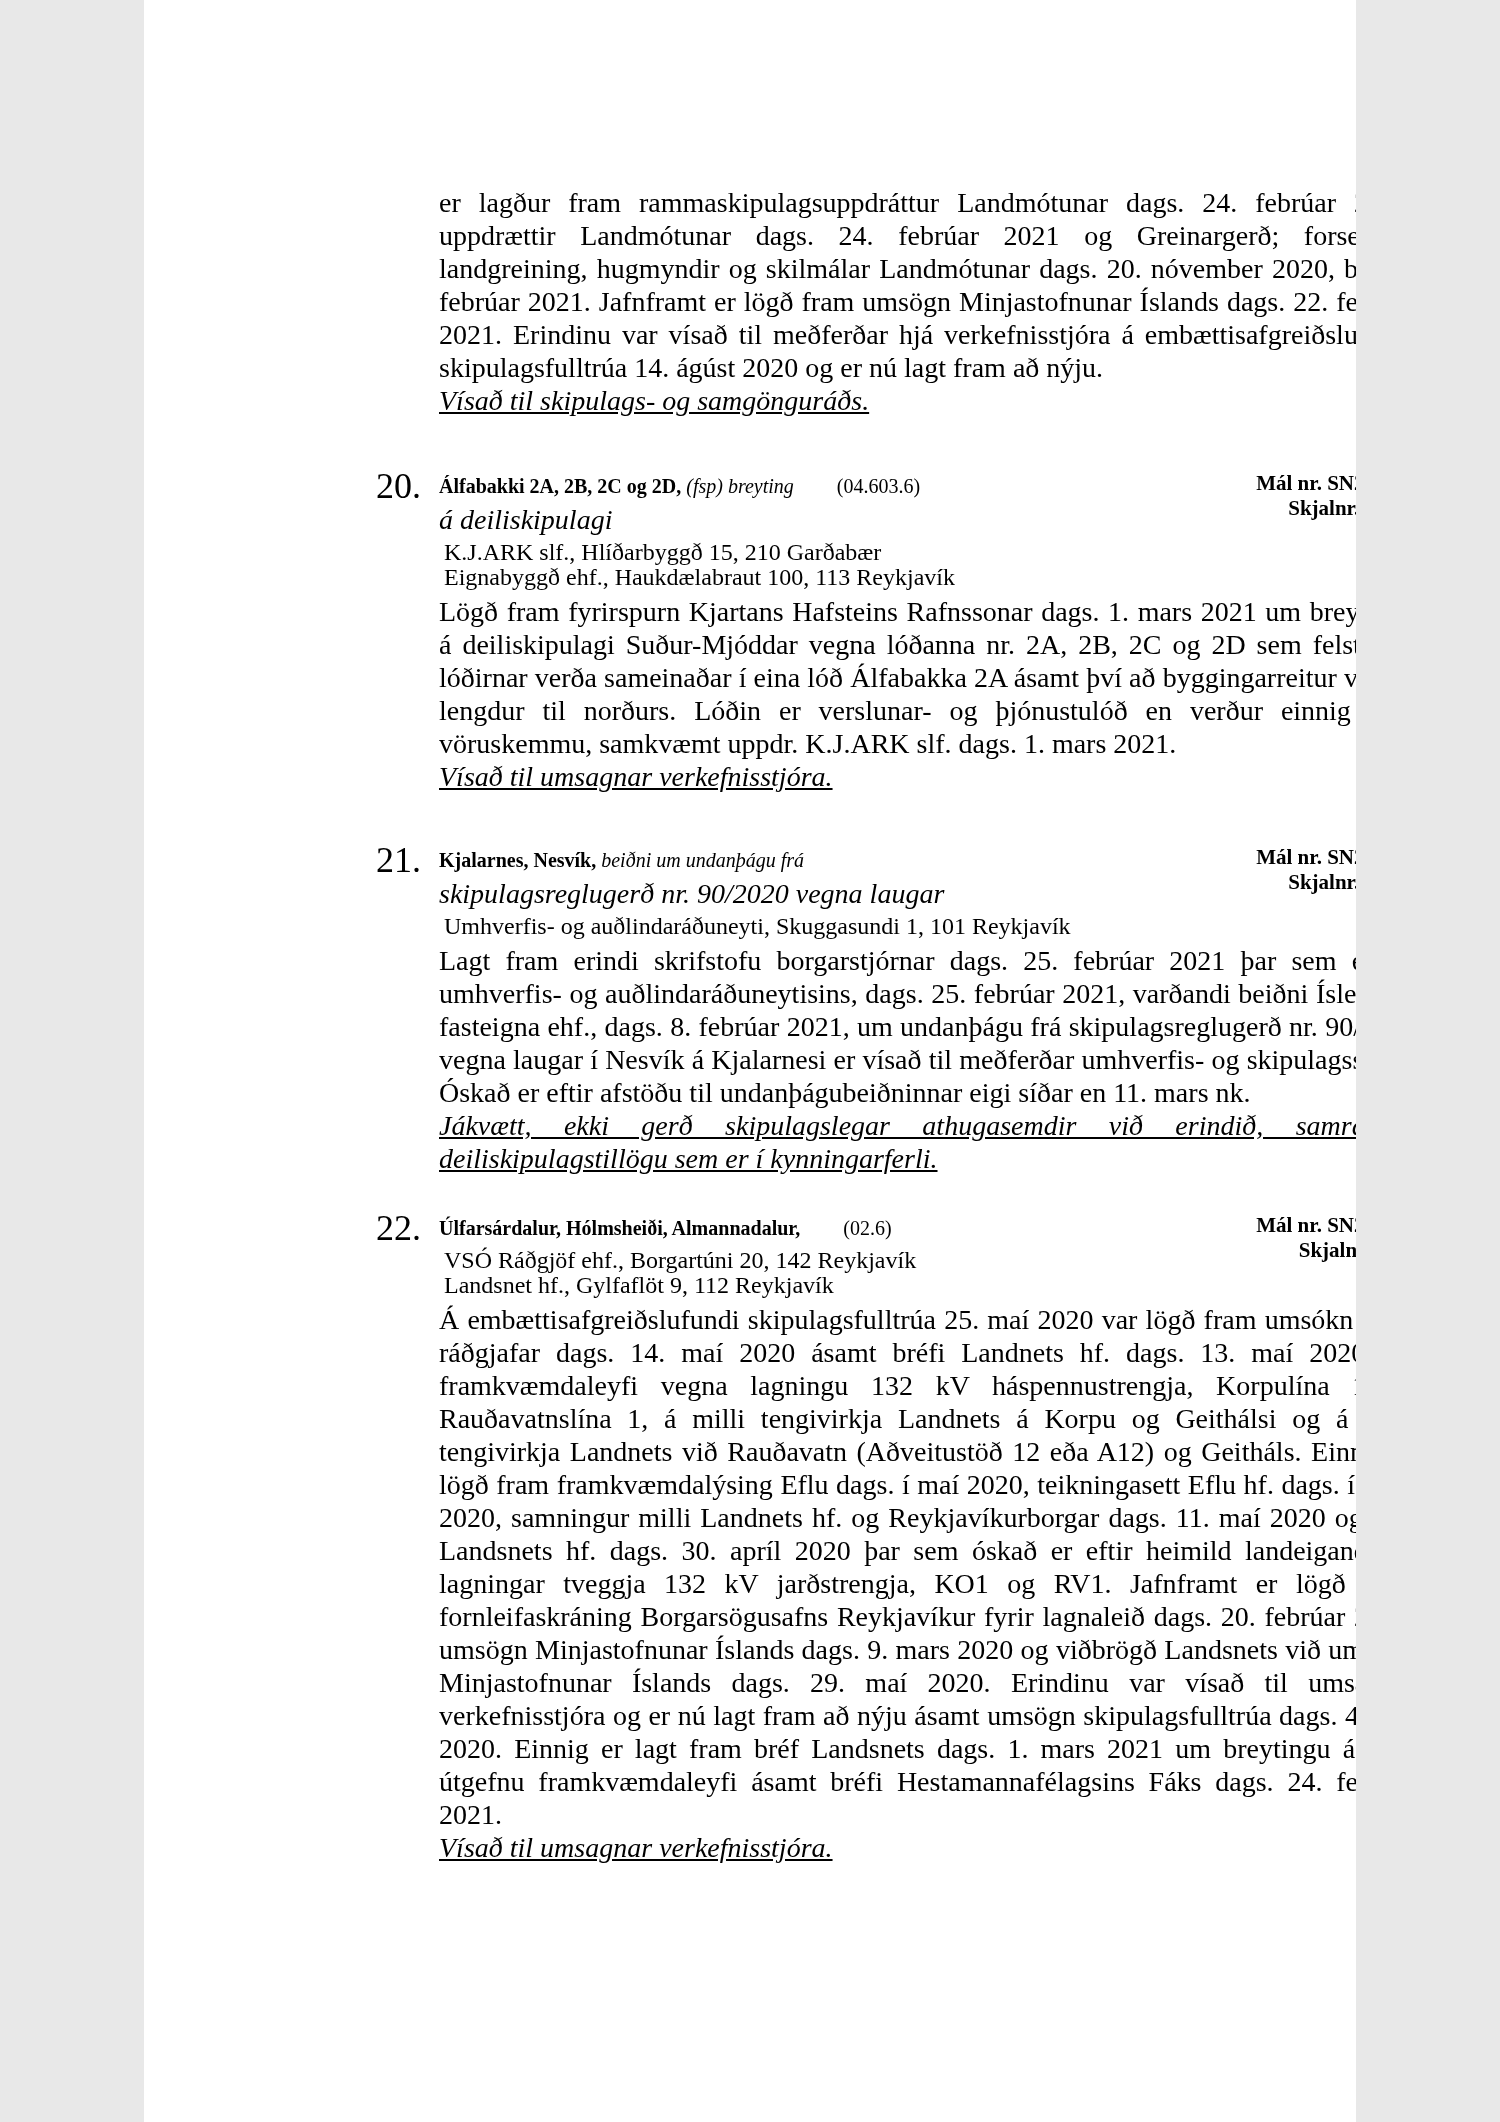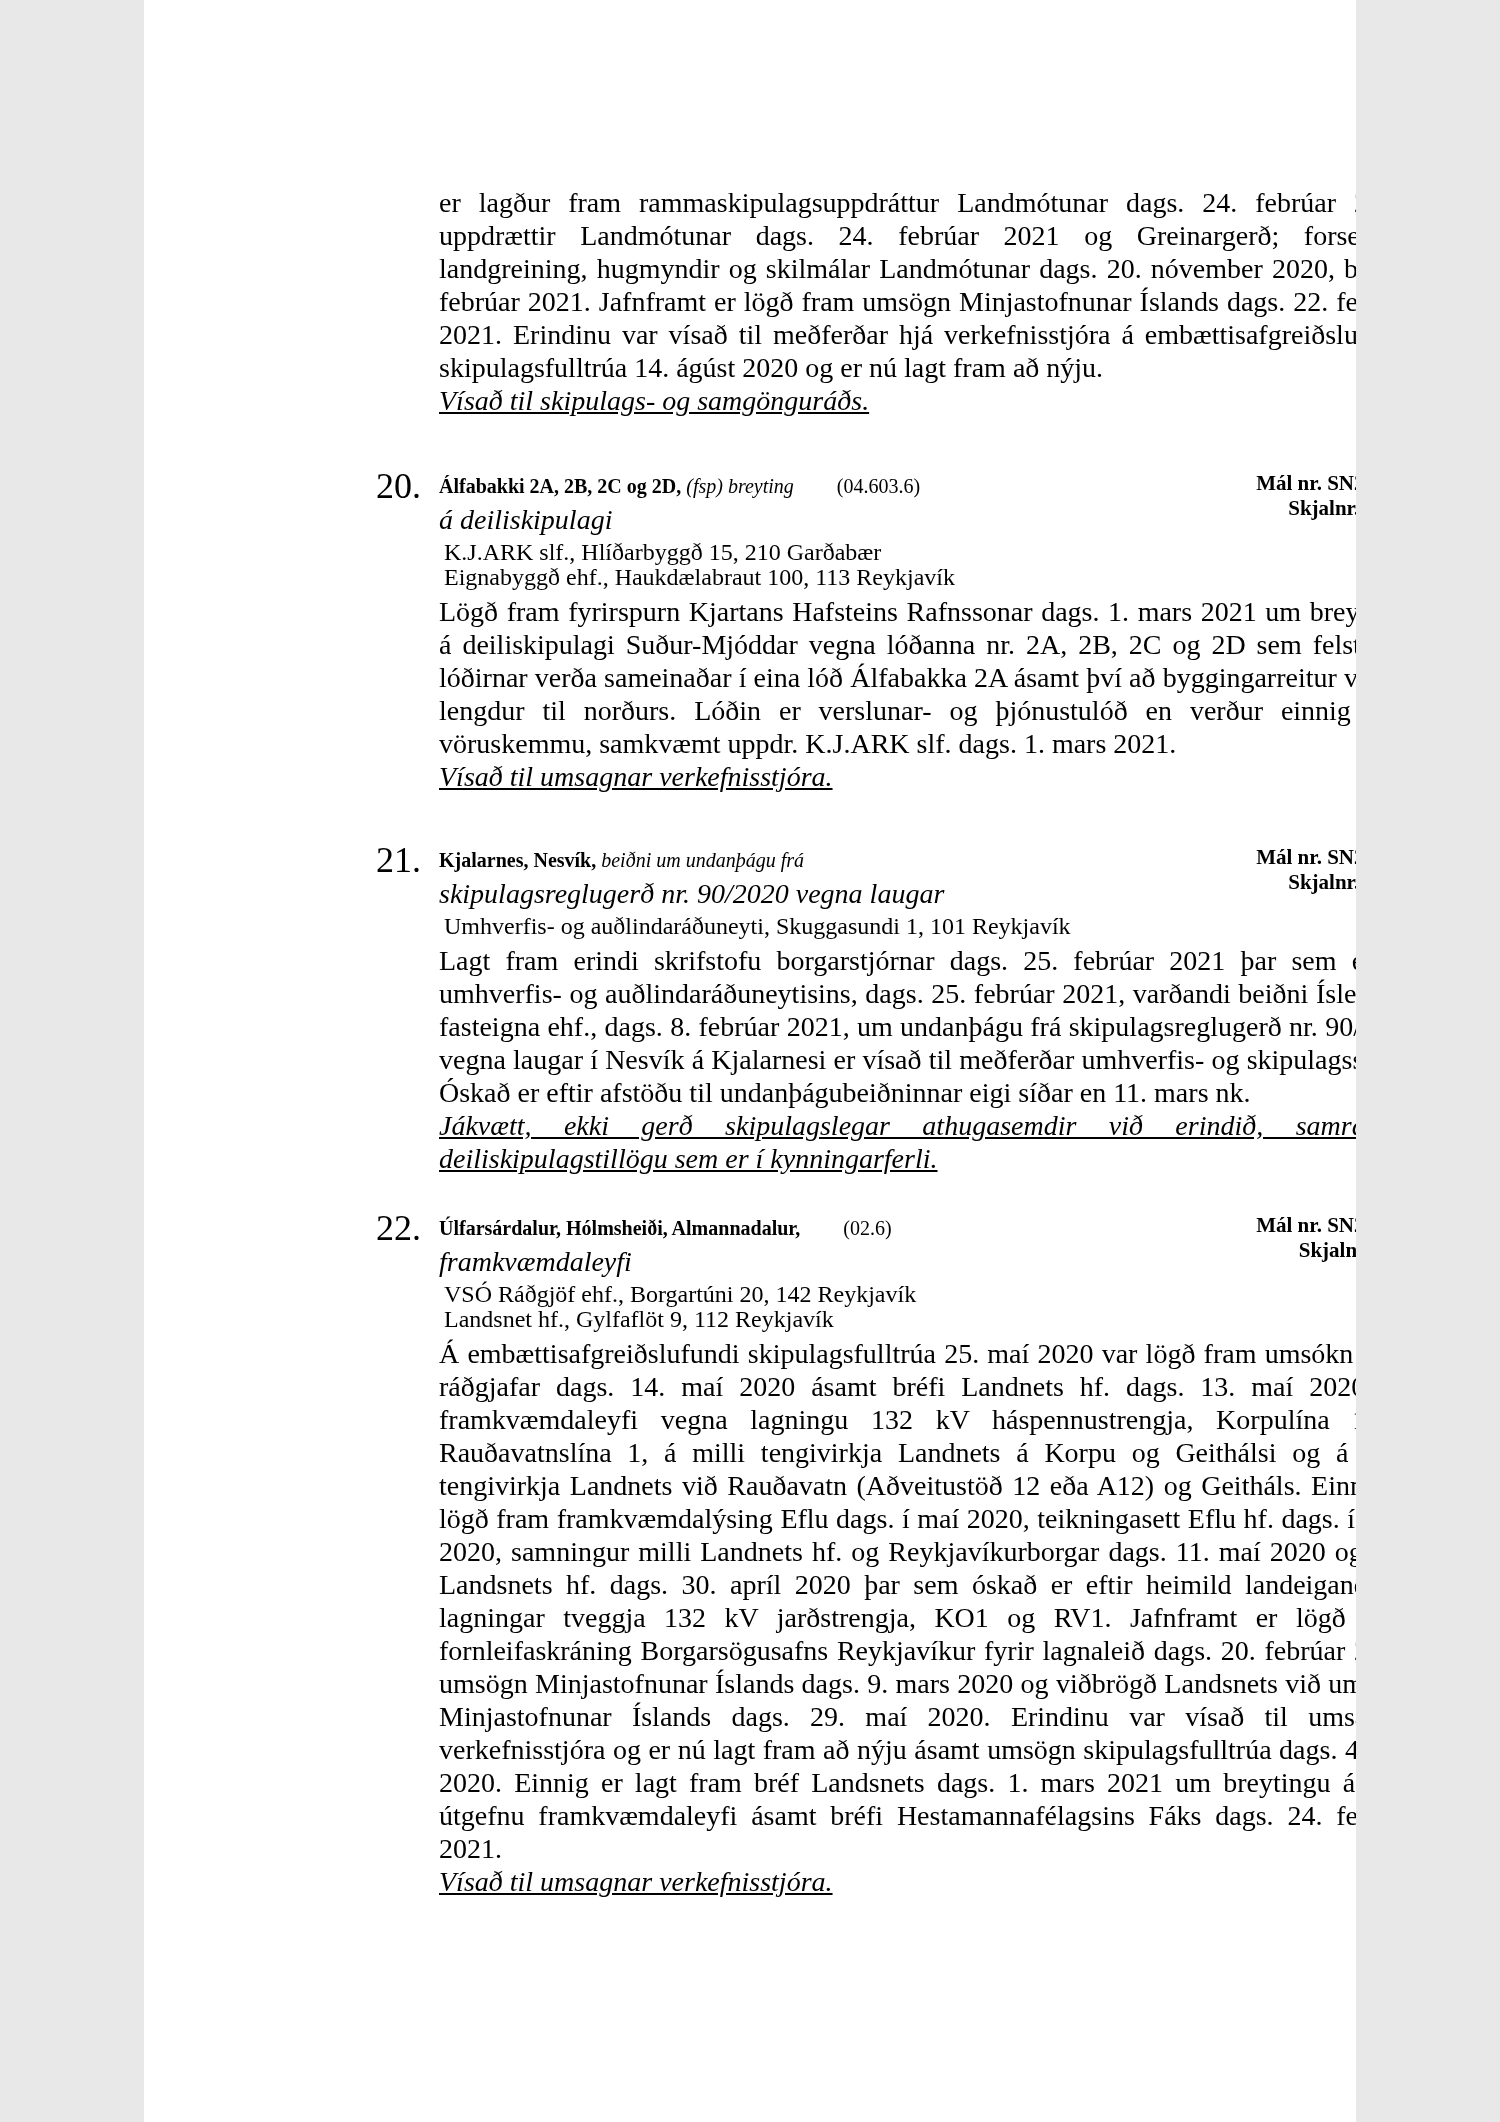--- a/index.html
+++ b/index.html
@@ -142,21 +142,20 @@
       <div class="item-num">22.</div>
       <div class="item-main">
         <div class="refs">
           <div>Mál nr. SN200303</div>
           <div>Skjalnr. 9615</div>
         </div>
         <div class="title-line">
           <span>Úlfarsárdalur, Hólmsheiði, Almannadalur,</span>
           <span class="t-code">(02.6)</span>
         </div>
-        <div class="title-line2">framkvæmdaleyfi</div>
         <div class="addresses">
           <div>VSÓ Ráðgjöf ehf., Borgartúni 20, 142 Reykjavík</div>
           <div>Landsnet hf., Gylfaflöt 9, 112 Reykjavík</div>
         </div>
         <p class="body-text">Á embættisafgreiðslufundi skipulagsfulltrúa 25. maí 2020 var lögð fram umsókn VSÓ ráðgjafar dags. 14. maí 2020 ásamt bréfi Landnets hf. dags. 13. maí 2020 um framkvæmdaleyfi vegna lagningu 132 kV háspennustrengja, Korpulína 1 og Rauðavatnslína 1, á milli tengivirkja Landnets á Korpu og Geithálsi og á milli tengivirkja Landnets við Rauðavatn (Aðveitustöð 12 eða A12) og Geitháls. Einnig er lögð fram framkvæmdalýsing Eflu dags. í maí 2020, teikningasett Eflu hf. dags. í mars 2020, samningur milli Landnets hf. og Reykjavíkurborgar dags. 11. maí 2020 og bréf Landsnets hf. dags. 30. apríl 2020 þar sem óskað er eftir heimild landeiganda til lagningar tveggja 132 kV jarðstrengja, KO1 og RV1. Jafnframt er lögð fram fornleifaskráning Borgarsögusafns Reykjavíkur fyrir lagnaleið dags. 20. febrúar 2020, umsögn Minjastofnunar Íslands dags. 9. mars 2020 og viðbrögð Landsnets við umsögn Minjastofnunar Íslands dags. 29. maí 2020. Erindinu var vísað til umsagnar verkefnisstjóra og er nú lagt fram að nýju ásamt umsögn skipulagsfulltrúa dags. 4. júní 2020. Einnig er lagt fram bréf Landsnets dags. 1. mars 2021 um breytingu á áður útgefnu framkvæmdaleyfi ásamt bréfi Hestamannafélagsins Fáks dags. 24. febrúar 2021.</p>
         <p class="body-text resolution">Vísað til umsagnar verkefnisstjóra.</p>
       </div>
     </section>
 
   </div>

